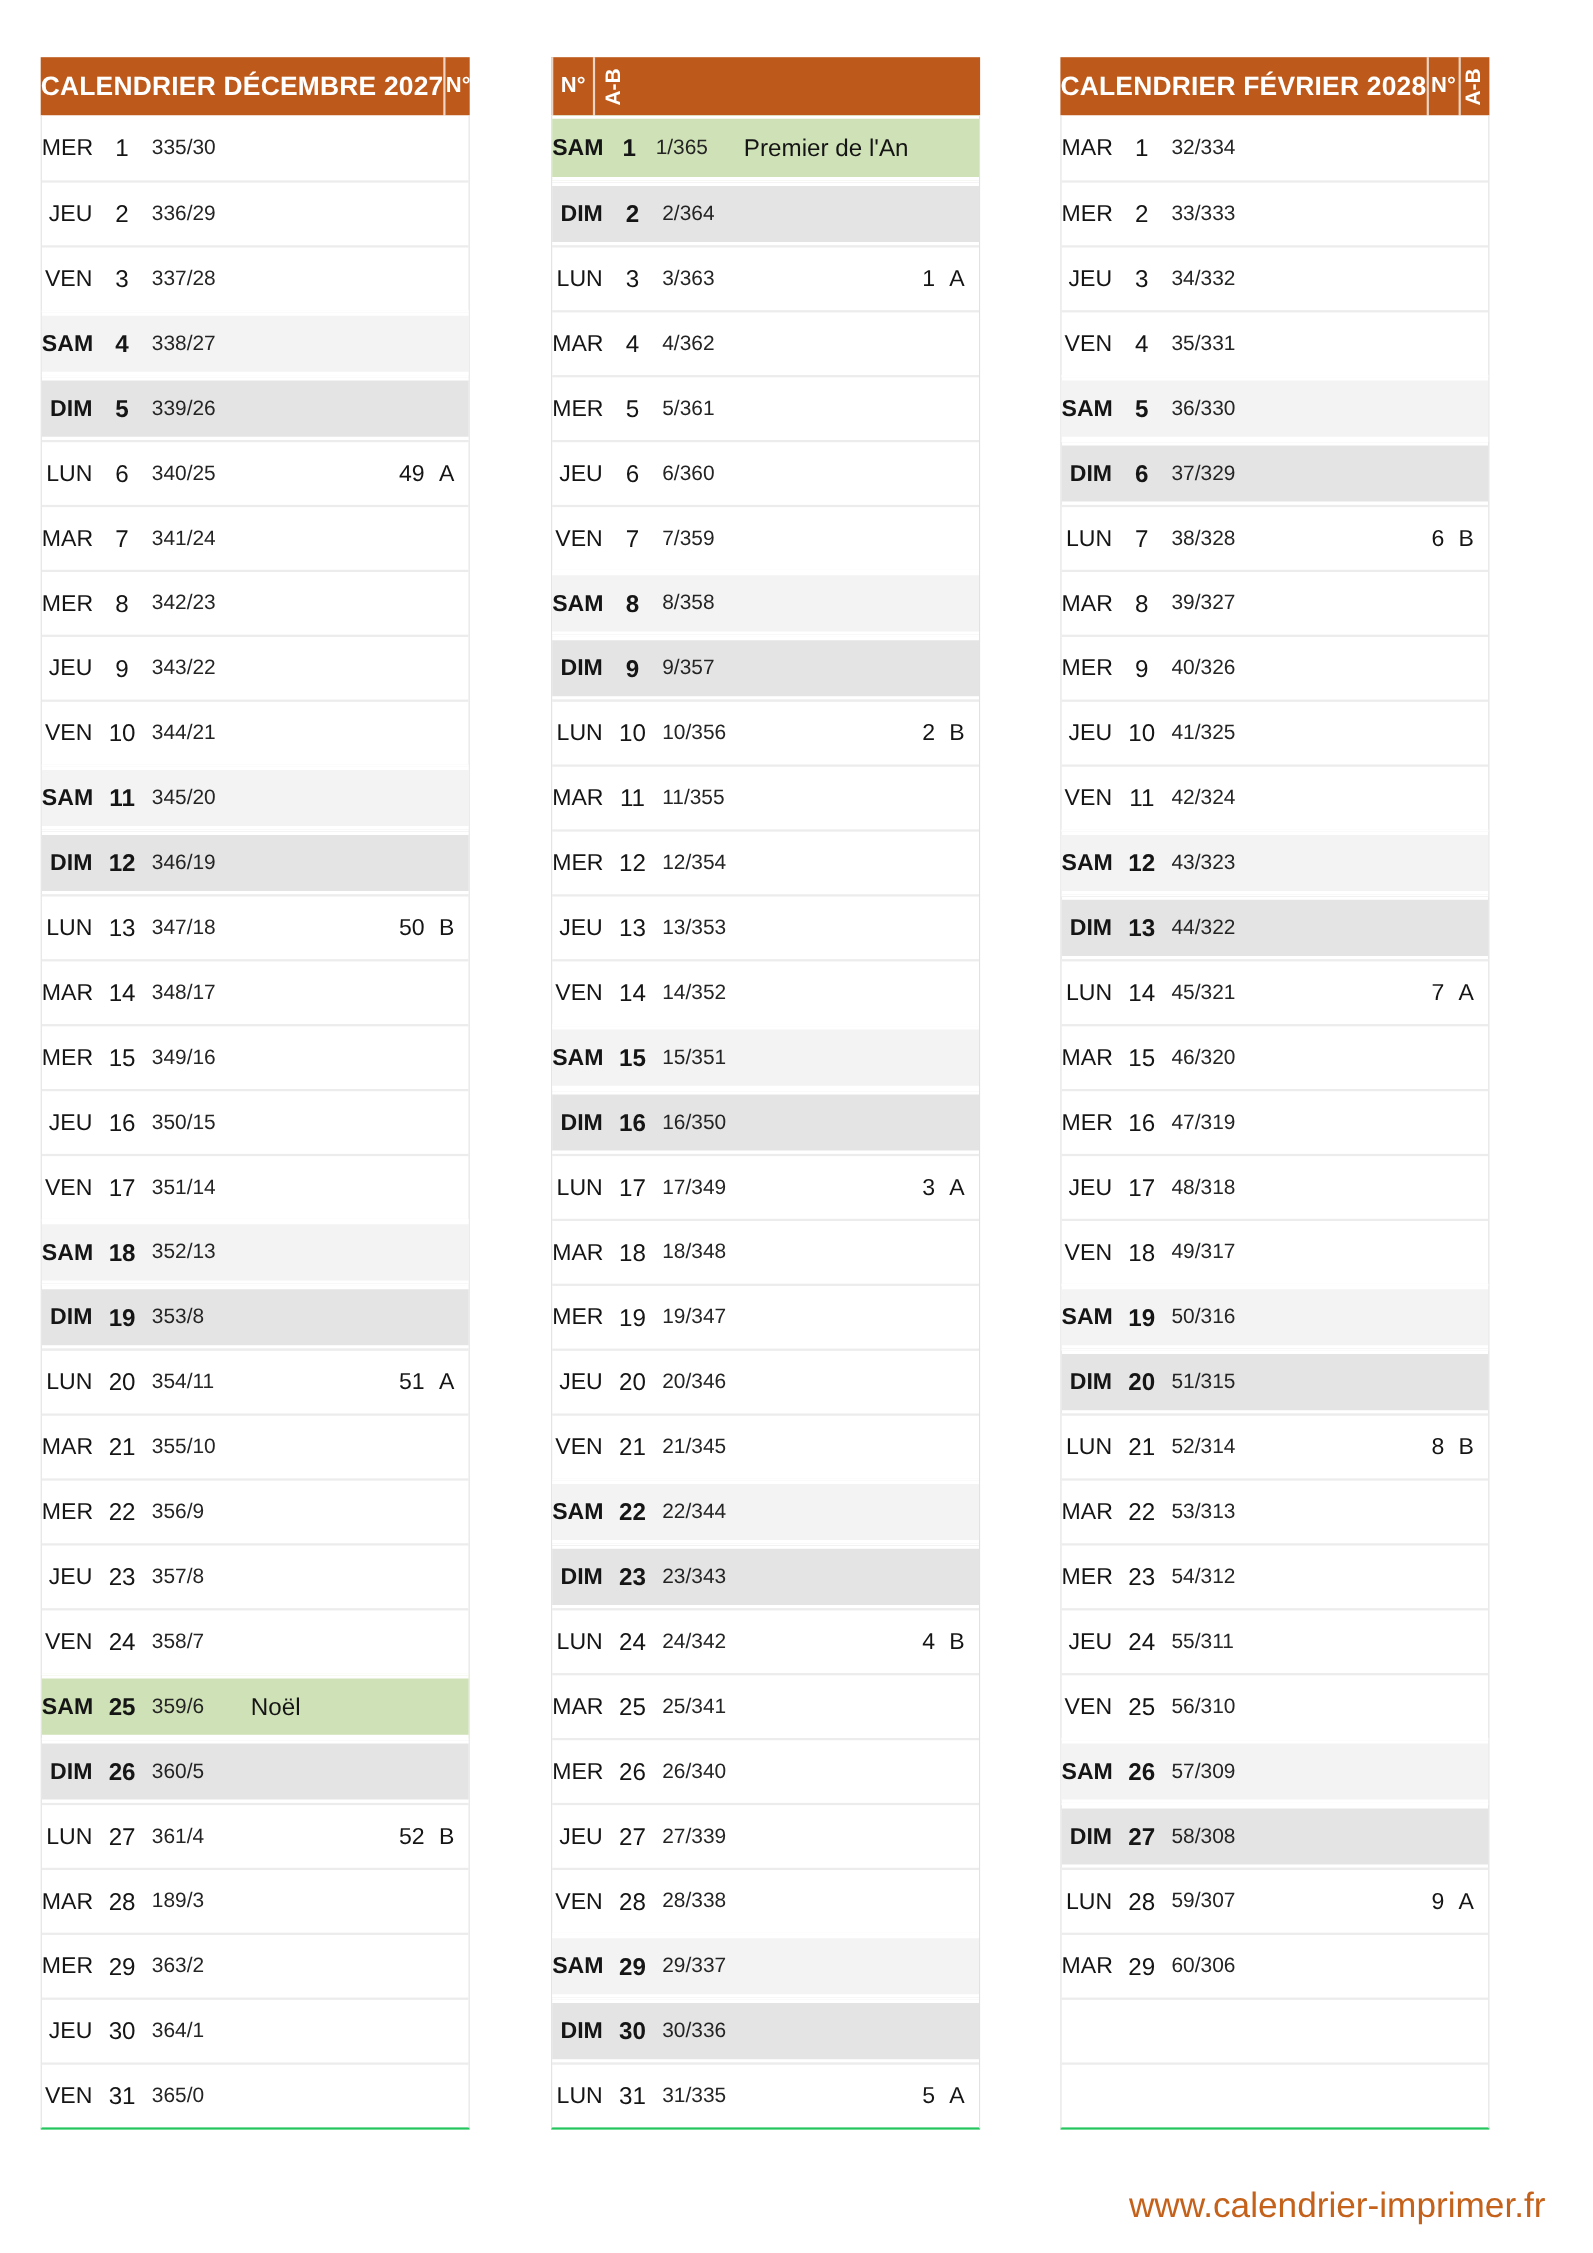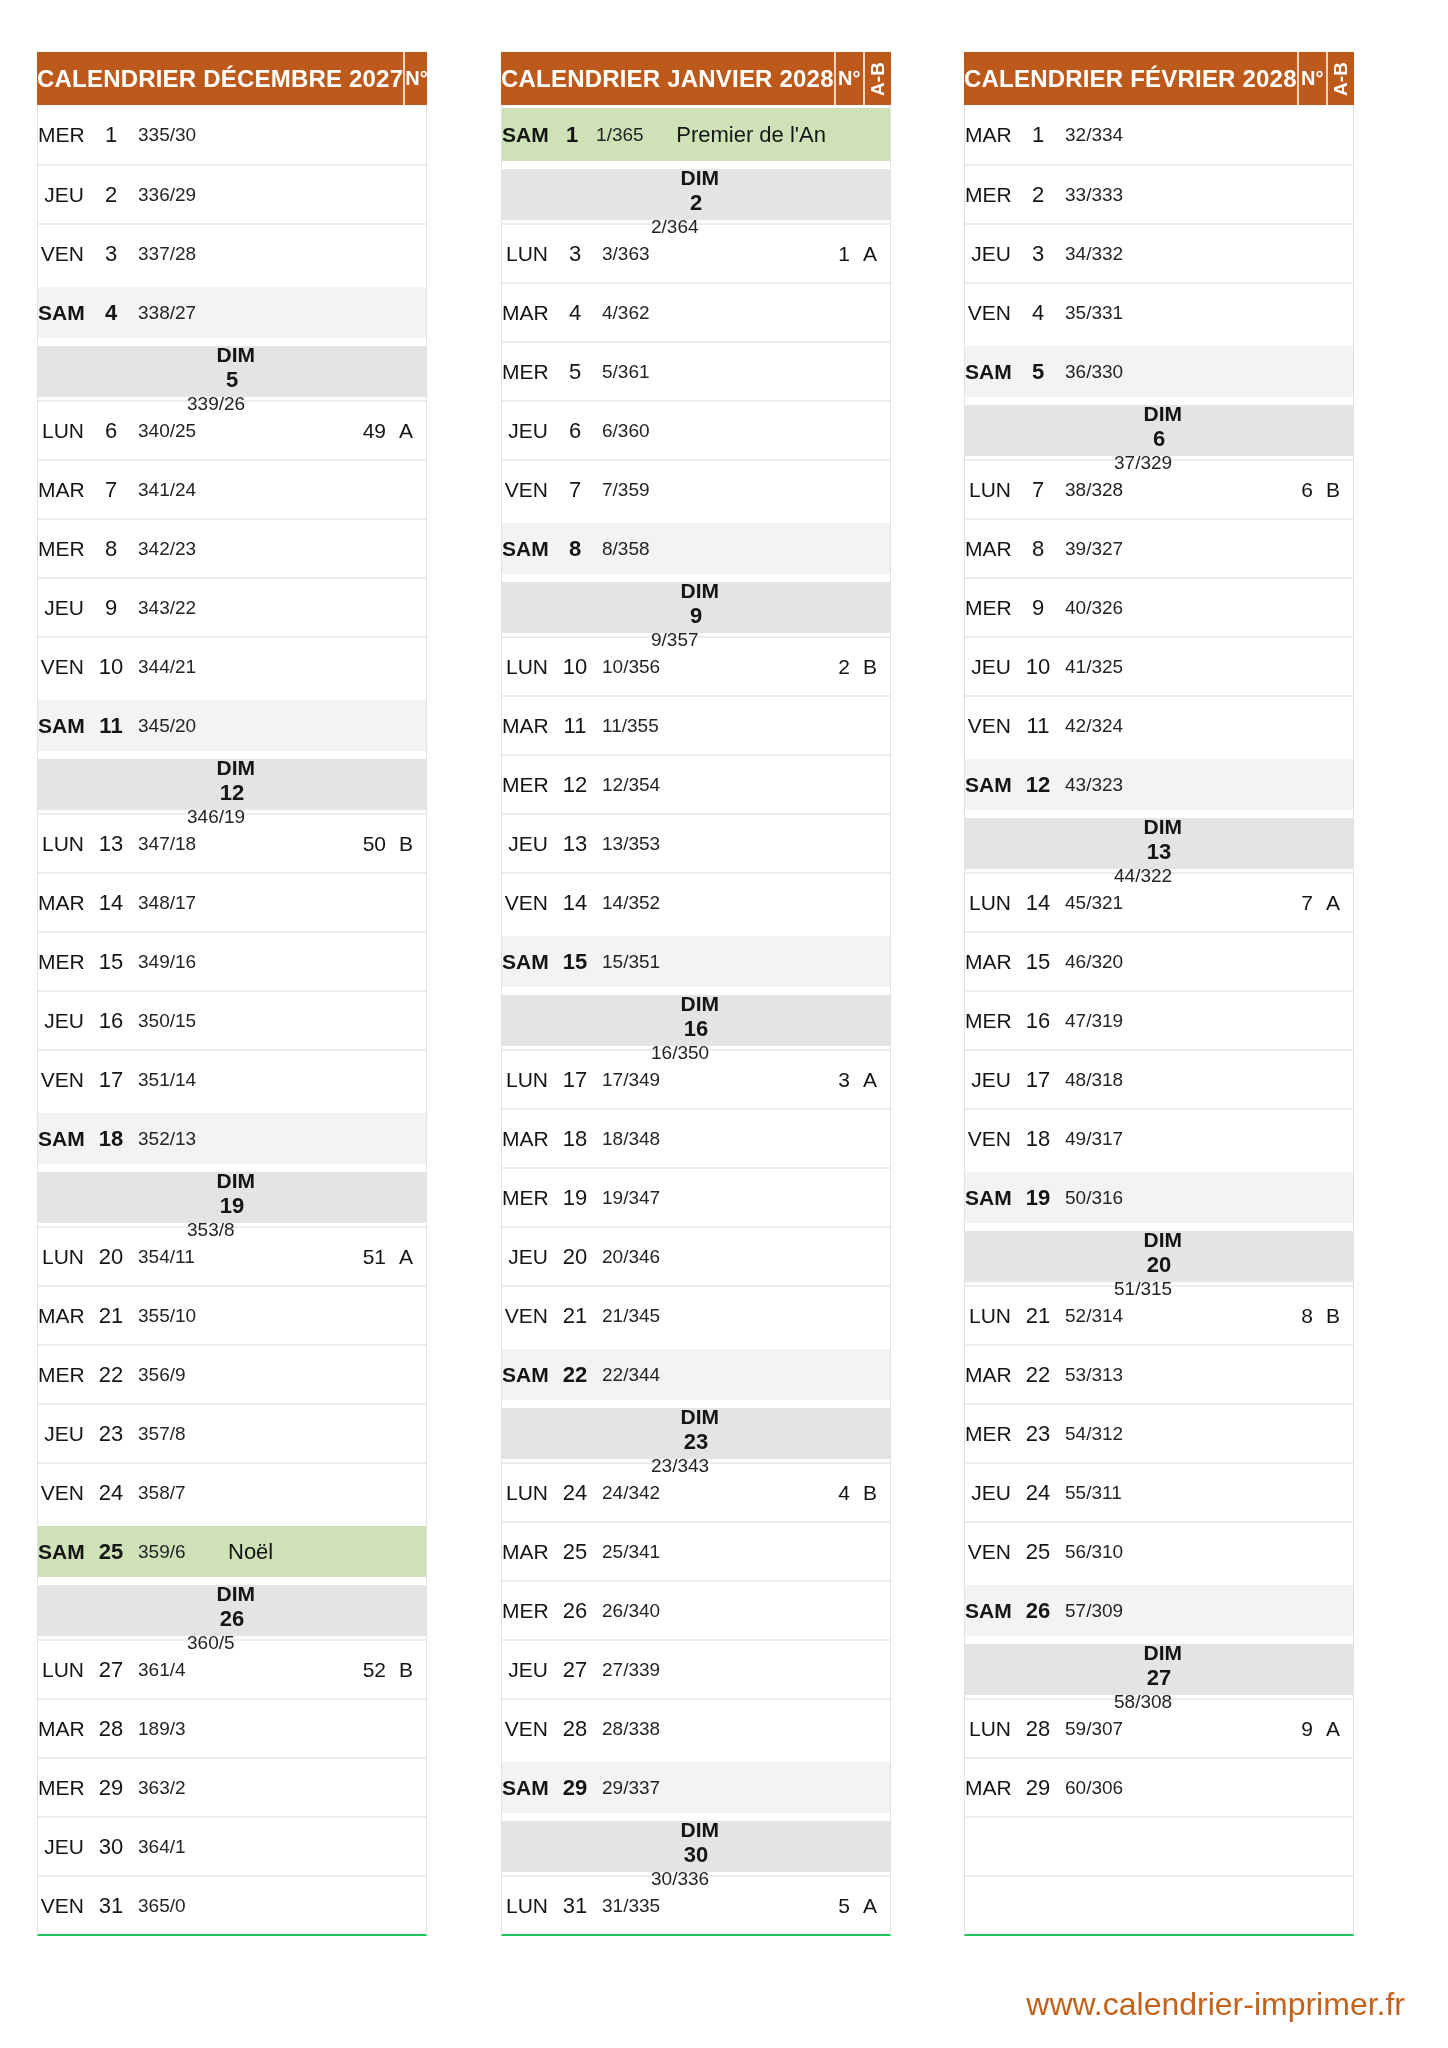--- a/index.html
+++ b/index.html
@@ -25,21 +25,21 @@
     border-bottom:2px solid #22c55e;background:#fff;
   }
   .row{
     height:59px;box-sizing:border-box;display:flex;align-items:center;
     border-top:2px solid #ececec;font-size:21px;
   }
   .row:first-child{border-top:none;}
   .row.sat{background:var(--sat,#f3f3f3);border-top-color:#fff;
     box-shadow:inset 0 3px 0 0 #fff, inset 0 -3px 0 0 #fff;}
   .row.sun{background:var(--sun,#e4e4e4);border-top-color:#fff;
-    box-shadow:inset 0 3px 0 0 #fff, inset 0 -3px 0 0 #fff;flex-direction:column;}
+    box-shadow:inset 0 3px 0 0 #fff, inset 0 -3px 0 0 #fff;}
   .row.holiday{background:var(--holiday,#cfe1b6);border-top-color:#fff;
     box-shadow:inset 0 3px 0 0 #fff, inset 0 -3px 0 0 #fff;}
   .row.sat .c-day,.row.sat .c-num,
   .row.sun .c-day,.row.sun .c-num,
   .row.holiday .c-day,.row.holiday .c-num{font-weight:bold;}
   .c-day{width:46px;text-align:right;white-space:nowrap;}
   .c-num{width:54px;text-align:center;font-size:22px;}
   .c-doy{width:90px;text-align:left;font-size:19px;color:#242424;white-space:nowrap;}
   .c-holiday{flex:1;text-align:left;font-size:22px;white-space:nowrap;}
   .c-week{width:32px;text-align:right;}
@@ -307,21 +307,20 @@
         <span class="c-doy">365/0</span>
         <span class="c-holiday"></span>
         <span class="c-week"></span>
         <span class="c-ab"></span>
       </div>
     </div>
 </div>
 
 <div class="cal" style="left:501px">
   <div class="cal-header">
-    <div class="hd-title">CALENDRIER JANVIER 2028</div>
     <div class="hd-no">N°</div>
     <div class="hd-ab">
         <span>A-B</span>
       </div>
   </div>
   <div class="cal-body">
       <div class="row holiday">
         <span class="c-day">SAM</span>
         <span class="c-num">1</span>
         <span class="c-doy">1/365</span>

